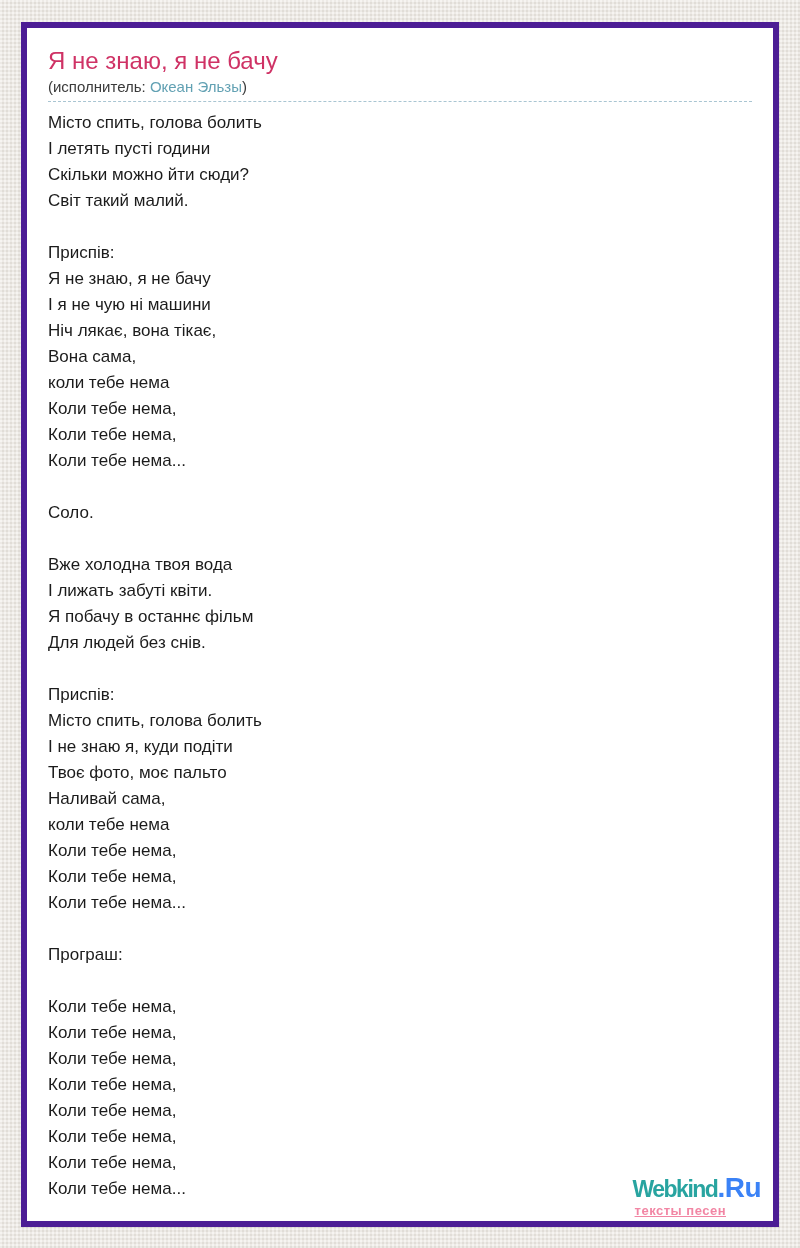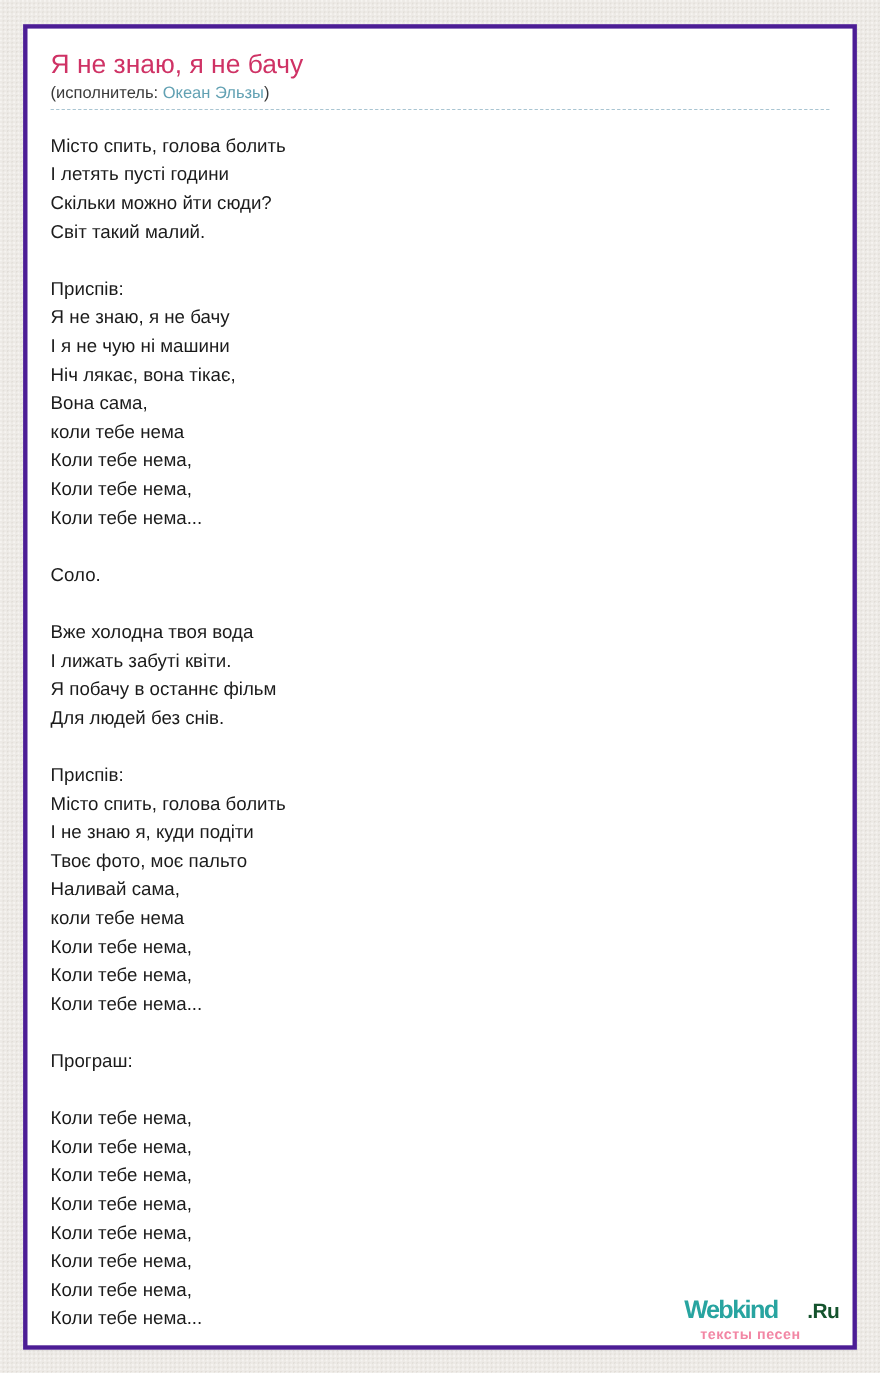--- a/index.html
+++ b/index.html
@@ -19,21 +19,21 @@
     background-size: 4px 4px;
   }
   .card {
     position: absolute;
     left: 21px;
     top: 22px;
     width: 758px;
     height: 1205px;
     box-sizing: border-box;
     background: #ffffff;
-    border: 4px solid #4c1d95;
+    border: 6px solid #4c1d95;
     box-shadow: 0 1px 2px rgba(0,0,0,0.06);
     padding: 18px 21px 0 21px;
   }
   .song-title {
     margin: 0;
     font-size: 24px;
     font-weight: 400;
     line-height: 30px;
     color: #cf3265;
   }
@@ -48,21 +48,21 @@
     color: #62a1b3;
     text-decoration: none;
     cursor: pointer;
     margin-top: 48px;
   }
   .separator {
     border-bottom: 1px dashed #a9c5d2;
     height: 0;
   }
   .lyrics {
-    margin-top: 20px;
+    margin-top: 8px;
     font-size: 17px;
     line-height: 26px;
     color: #1b1b1b;
     white-space: pre-line;
   }
   .logo {
     position: absolute;
     right: 12px;
     bottom: 2px;
     text-align: right;
@@ -74,36 +74,36 @@
     line-height: 34px;
     white-space: nowrap;
   }
   .logo-main {
     font-size: 23px;
     font-weight: bold;
     color: #28a4a0;
     letter-spacing: -1.5px;
   }
   .logo-suffix {
-    font-size: 19px;
+    font-size: 28px;
     font-weight: bold;
-    color: #14532d;
+    color: #3b82f6;
     letter-spacing: -0.5px;
-    margin-left: 27px;
   }
   .logo-tagline {
     display: block;
     font-size: 13px;
     font-weight: bold;
     line-height: 12px;
     color: #f286a4;
     letter-spacing: 0.5px;
     margin-top: -4px;
     padding-right: 35px;
     padding-bottom: 2px;
+    text-decoration: underline;
   }
 </style>
 </head>
 <body>
 
 <div class="card">
 
   <h1 class="song-title">Я не знаю, я не бачу</h1>
 
   <div class="artist-line"><span>(исполнитель: </span><a class="artist-link">Океан Эльзы</a><span>)</span></div>

